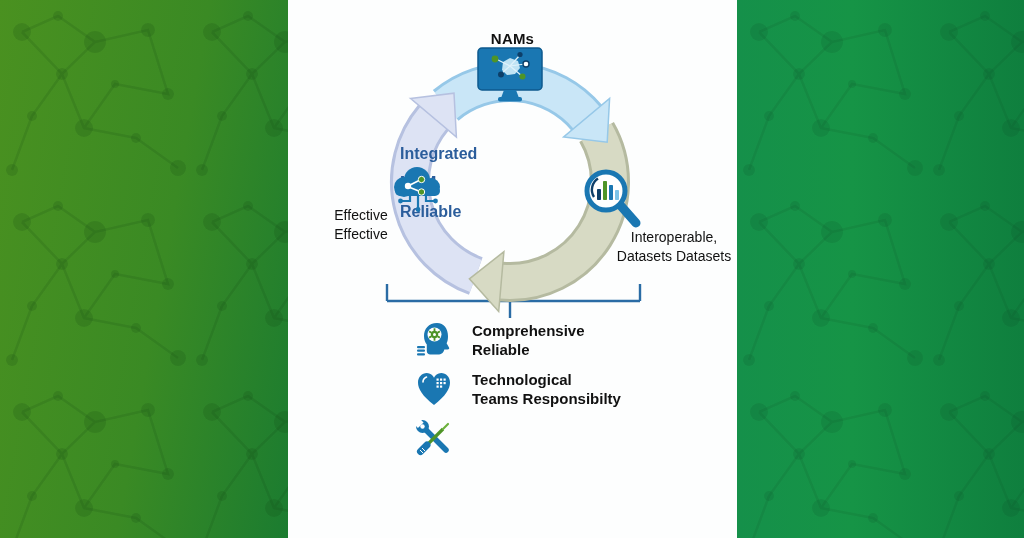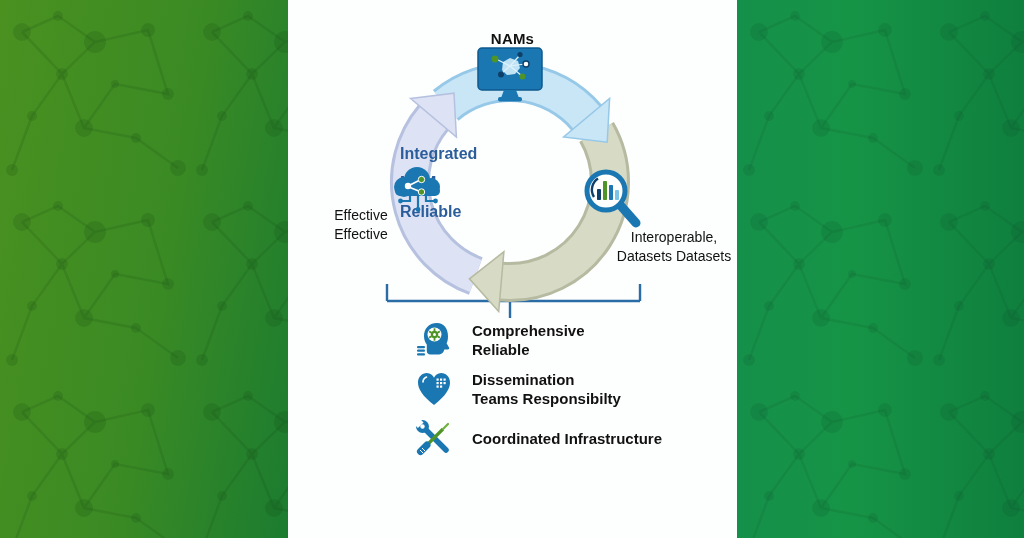--- a/index.html
+++ b/index.html
@@ -233,43 +233,39 @@
               <rect x="26" y="9.5" width="2.2" height="2.2"></rect>
               <rect x="29.5" y="9.5" width="2.2" height="2.2"></rect>
             <rect x="22.5" y="13" width="2.2" height="2.2"></rect>
               <rect x="26" y="13" width="2.2" height="2.2"></rect>
               <rect x="29.5" y="13" width="2.2" height="2.2"></rect>
             <rect x="22.5" y="16.5" width="2.2" height="2.2"></rect>
               <rect x="26" y="16.5" width="2.2" height="2.2"></rect>
           </g>
         </svg>
         <div class="f-text">
-          <span>Dissemination</span>
+          <span>Technological</span>
           <span class="l2">Teams Responsibilty</span>
         </div>
       </div>
 
       <div class="f-row">
         <svg class="f-icon" viewBox="0 0 40 40">
           <line x1="12" y1="12" x2="32" y2="32" stroke="#1a77b2" stroke-width="5.5" stroke-linecap="round"></line>
           <circle class="c-blue" cx="8.5" cy="8.5" r="6.5"></circle>
           <rect class="c-white" x="1" y="3" width="8" height="5" transform="rotate(-45 5 5.5)"></rect>
           <circle class="c-white" cx="8.5" cy="8.5" r="2.2"></circle>
           <line x1="13" y1="27" x2="29" y2="11" stroke="#4e9427" stroke-width="3.2"></line>
           <line x1="29" y1="11" x2="34" y2="6" stroke="#6cb13c" stroke-width="2.2" stroke-linecap="round"></line>
           <line x1="6.5" y1="33.5" x2="13" y2="27" stroke="#1a77b2" stroke-width="7" stroke-linecap="round"></line>
           <g stroke="#ffffff" stroke-width="1">
             <line x1="8" y1="30" x2="11" y2="33"></line>
               <line x1="6" y1="32" x2="9" y2="35"></line>
           </g>
         </svg>
-        <div class="f-text">
-          <span>Coordinated Infrastructure</span>
-
-        </div>
       </div>
 
     </div>
   </div>
 
   <div class="panel-right">
     <svg class="mol" width="287" height="538" viewBox="0 0 287 538">
       <defs>
         <pattern id="molR" width="190" height="190" patternUnits="userSpaceOnUse">
           <g fill="#033d18" opacity="0.13">

